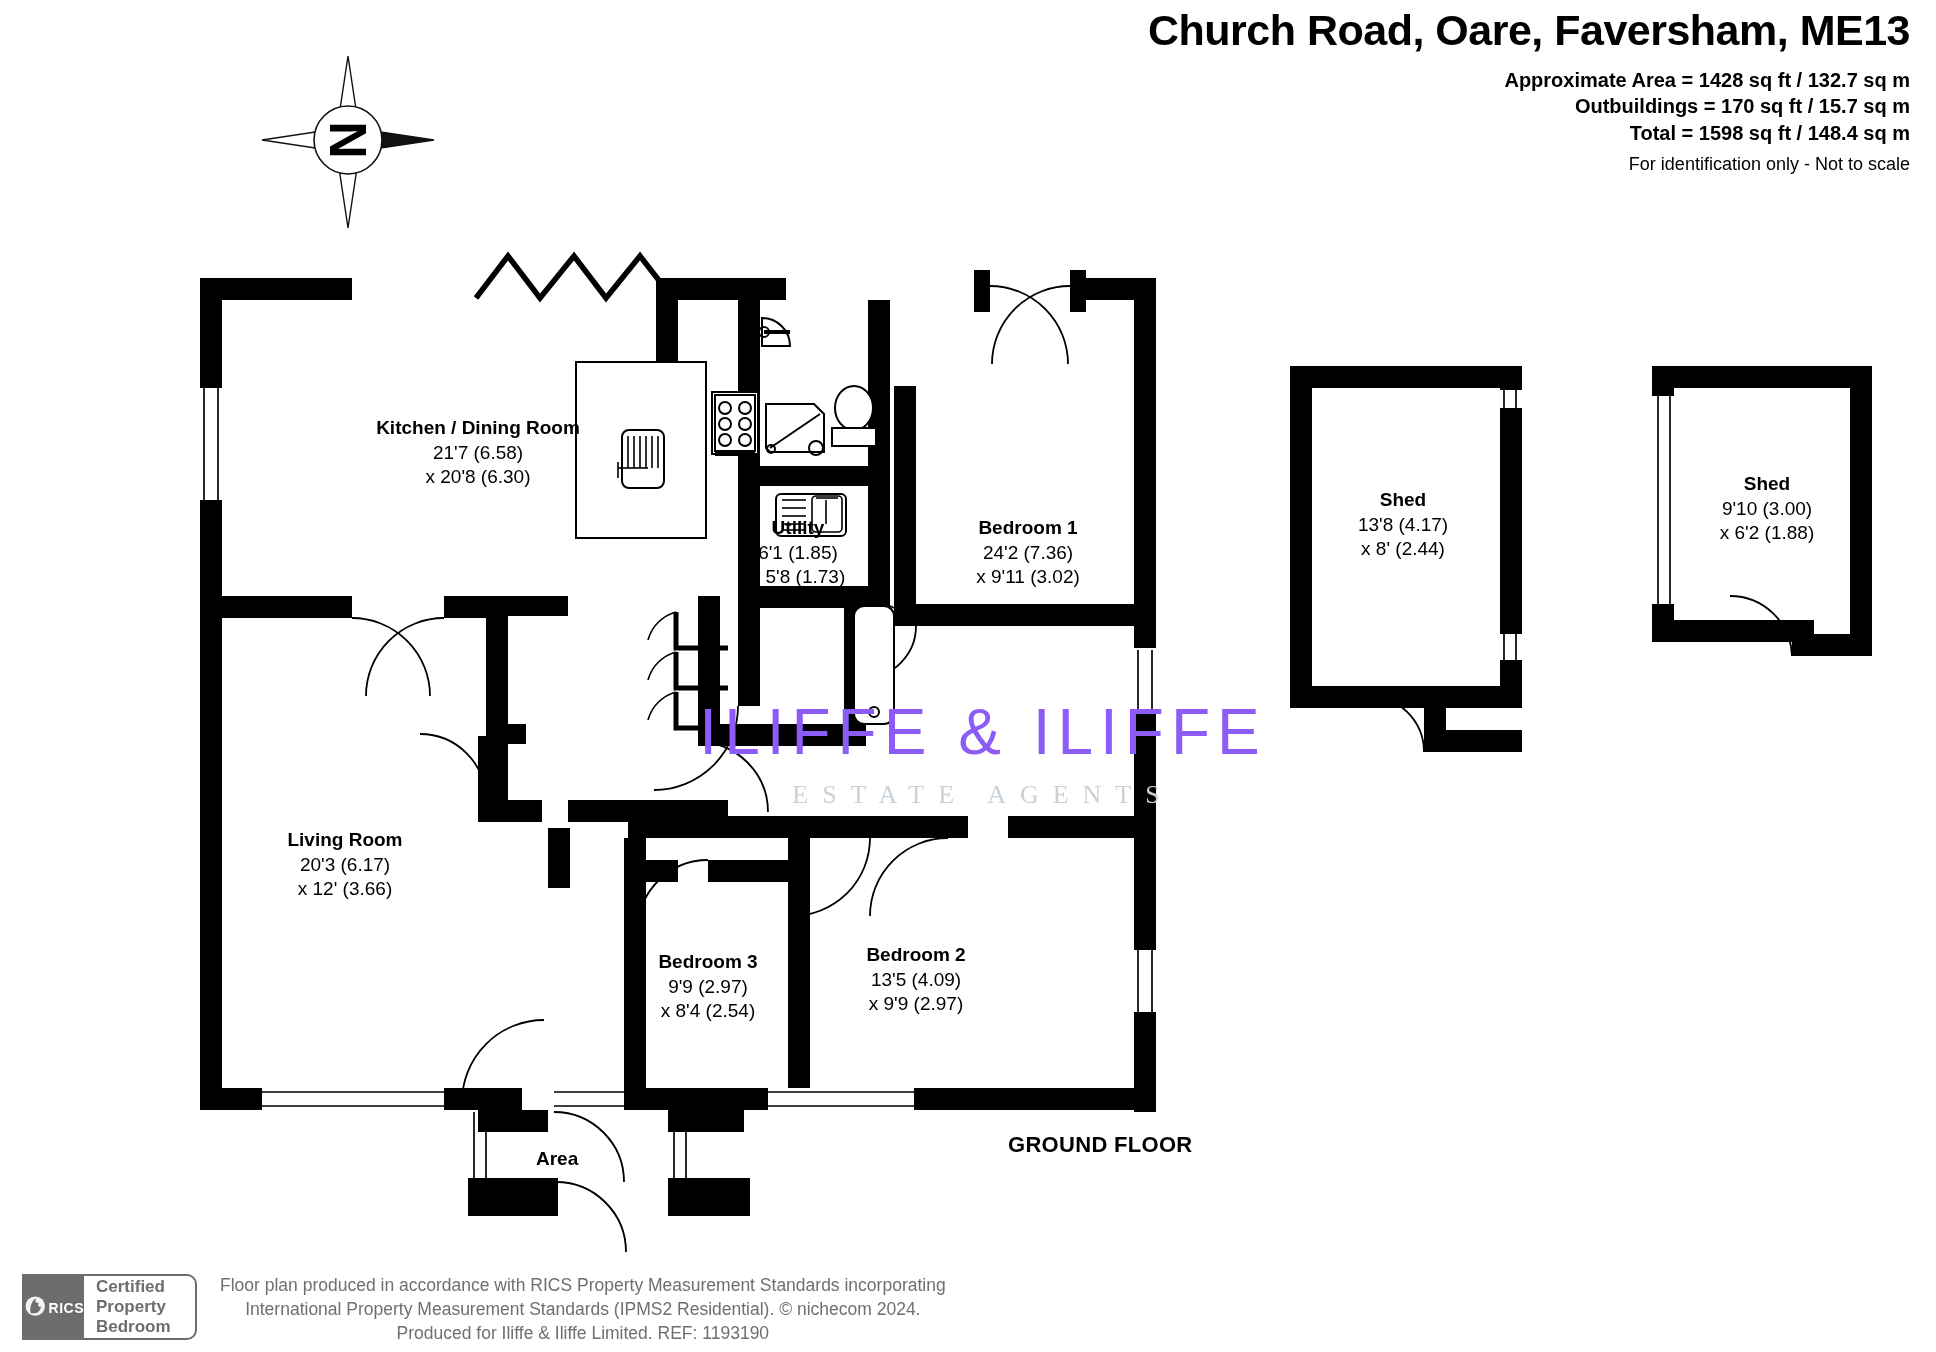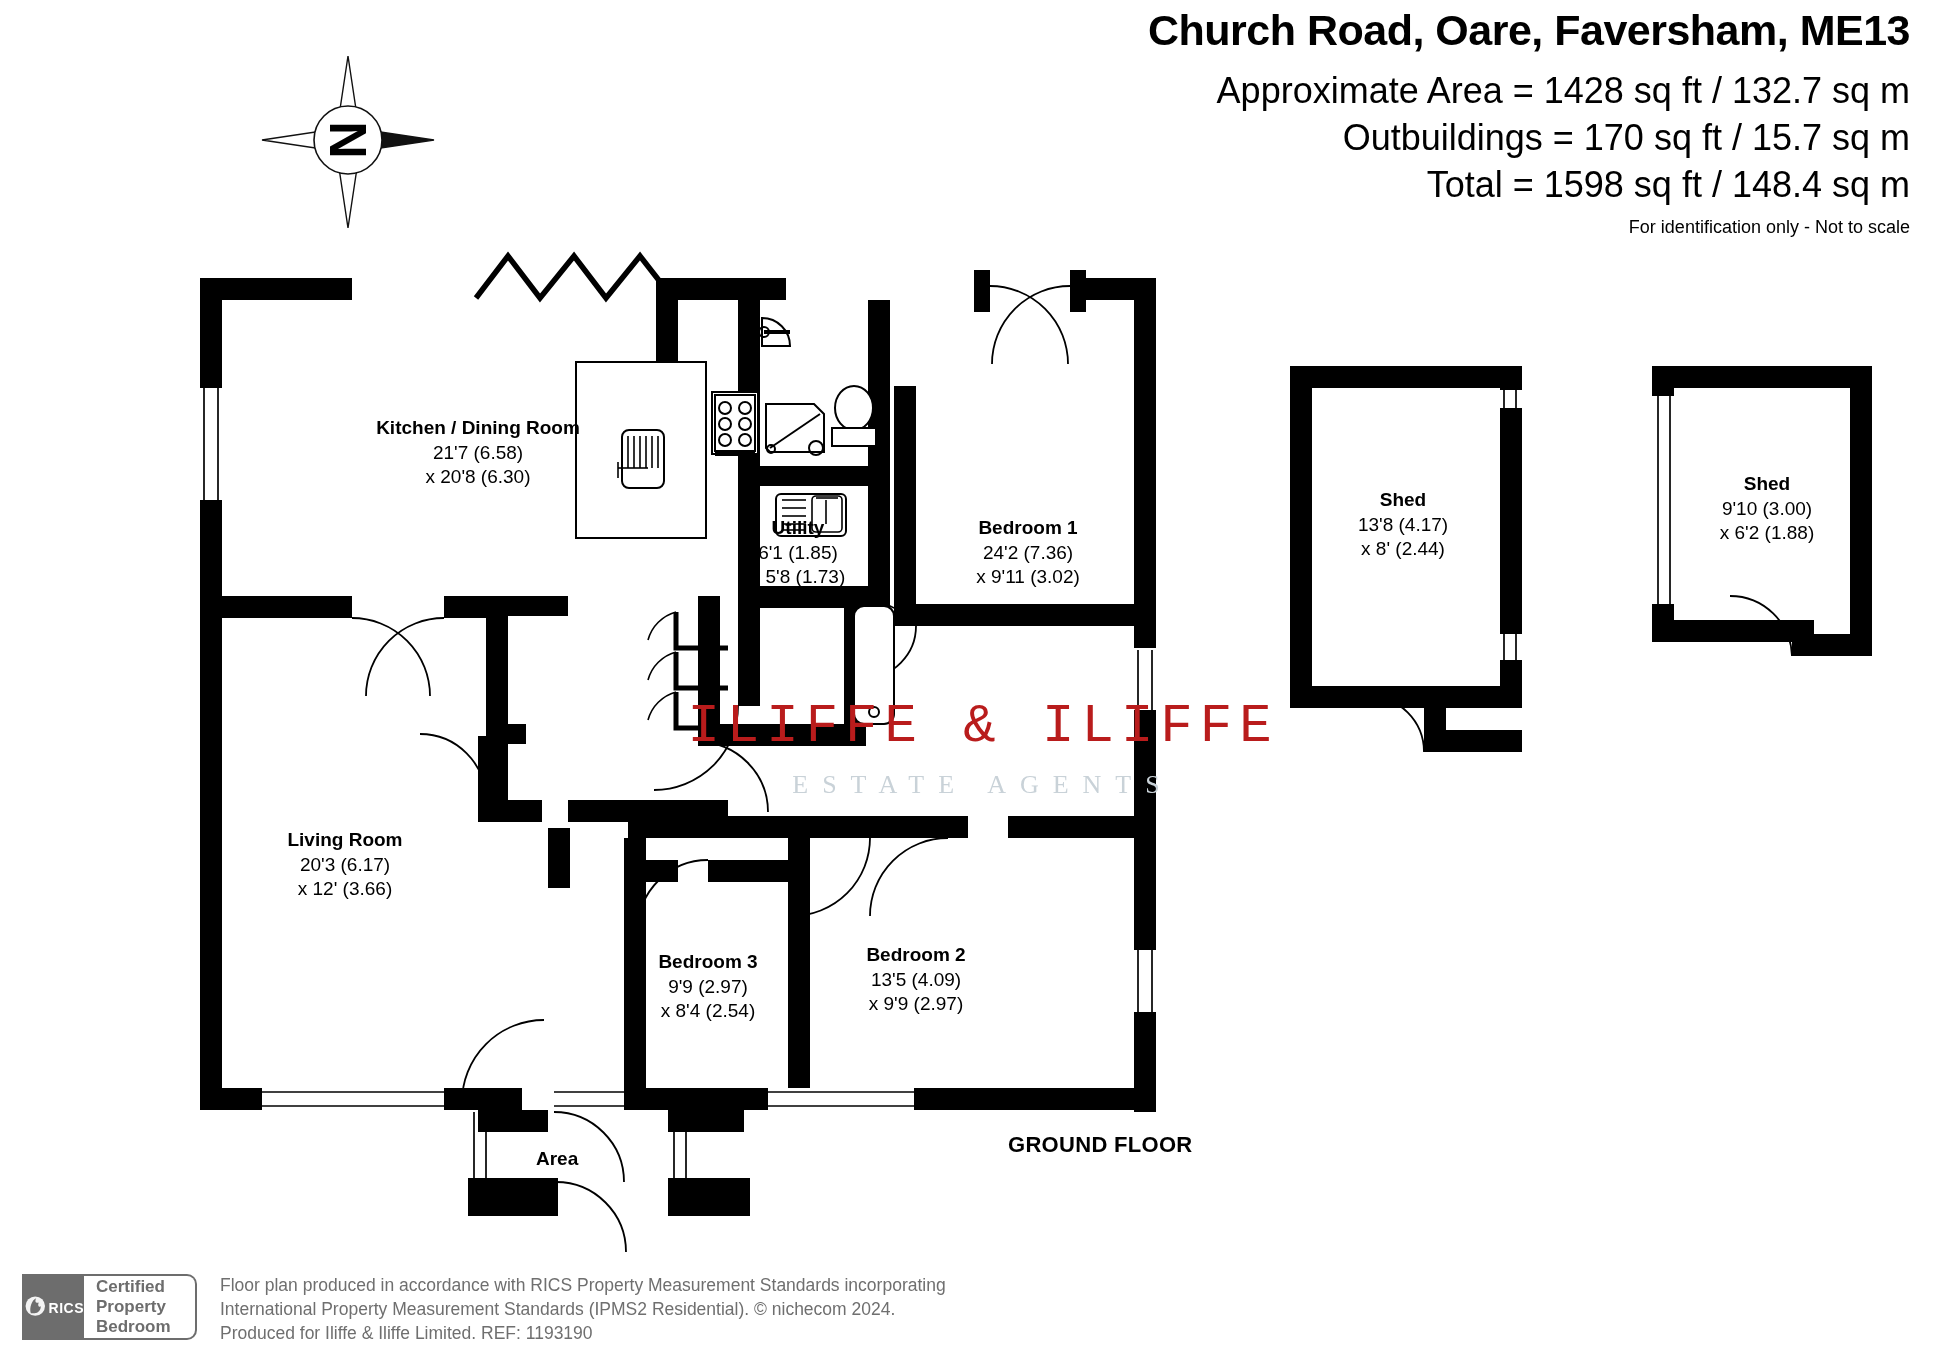--- a/index.html
+++ b/index.html
@@ -7,37 +7,37 @@
   body{
     width:1936px;height:1352px;position:relative;overflow:hidden;
     font-family:"Liberation Sans", sans-serif;color:#000;
   }
   #root{position:absolute;left:8px;top:0;width:1928px;height:1352px;}
 
   
   .header{position:absolute;right:26px;top:8px;text-align:right;}
   .title{font-size:43px;font-weight:bold;letter-spacing:-0.5px;line-height:1.05;white-space:nowrap;}
   .areas{margin-top:14px;}
-  .area-line{font-size:36px;line-height:1.31;white-space:nowrap;}
+  .area-line{font-size:20px;line-height:1.31;white-space:nowrap;font-weight:bold;}
   .notscale{font-size:18px;margin-top:8px;white-space:nowrap;}
 
   
   .compass{position:absolute;left:248px;top:52px;width:185px;height:180px;}
 
   
   .plan{position:absolute;left:0;top:0;width:1936px;height:1352px;}
 
   
   .watermark{
     position:absolute;left:510px;top:700px;width:930px;
     text-align:center;pointer-events:none;user-select:none;
   }
   .wm-main{
-    font-family:Liberation Mono, monospace;
-    font-size:54px;color:#b91c1c;letter-spacing:7px;line-height:1;white-space:nowrap;
+    font-family:Liberation Sans, sans-serif;
+    font-size:64px;color:#8b5cf6;letter-spacing:7px;line-height:1;white-space:nowrap;
   }
   .wm-sub{
     font-family:"Liberation Serif", serif;
     font-size:26px;color:#c9d2d8;letter-spacing:14px;margin-top:16px;white-space:nowrap;
   }
 
   
   .room{position:absolute;text-align:center;line-height:1.29;}
   .room .rname{font-size:19px;font-weight:bold;white-space:nowrap;}
   .room .rdim{font-size:19px;white-space:nowrap;}
@@ -51,21 +51,21 @@
     width:62px;background:#6d6d6d;display:flex;flex-direction:row;
     align-items:center;justify-content:center;color:#fff;
   }
   .rics-mark .rics-txt{font-size:14px;font-weight:bold;letter-spacing:0.5px;margin-top:2px;}
   .rics-cert{
     border:2px solid #6d6d6d;border-left:none;border-radius:0 10px 10px 0;
     padding:4px 24px 4px 12px;display:flex;flex-direction:column;justify-content:center;
     color:#6d6d6d;font-size:17px;font-weight:bold;line-height:1.18;
   }
   .footer-text{position:absolute;left:212px;top:12px;color:#6f6f6f;font-size:17.5px;line-height:1.37;}
-  .footer-text div{white-space:nowrap;}
+  .footer-text div{white-space:nowrap;text-align:center;}
 </style>
 </head>
 <body>
 
 <div id="root">
 
   <div class="header">
     <div class="title">Church Road, Oare, Faversham, ME13</div>
     <div class="areas">
       <div class="area-line">Approximate Area = 1428 sq ft / 132.7 sq m</div>

